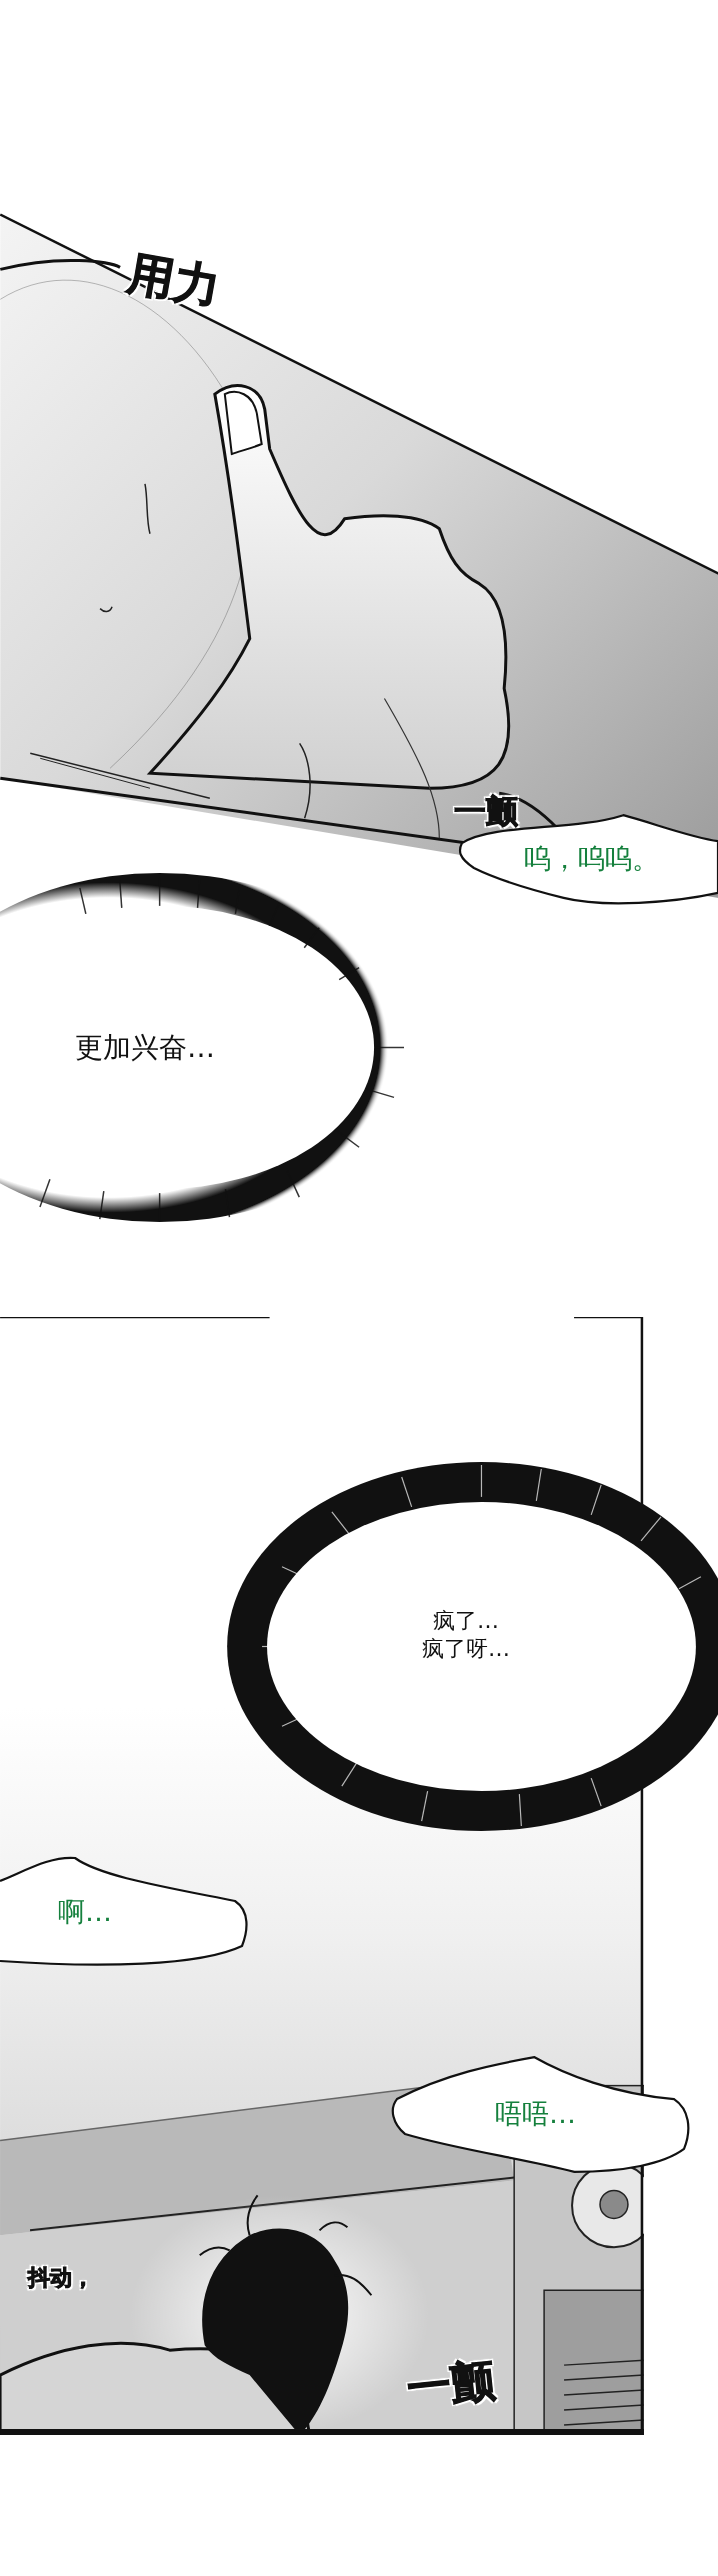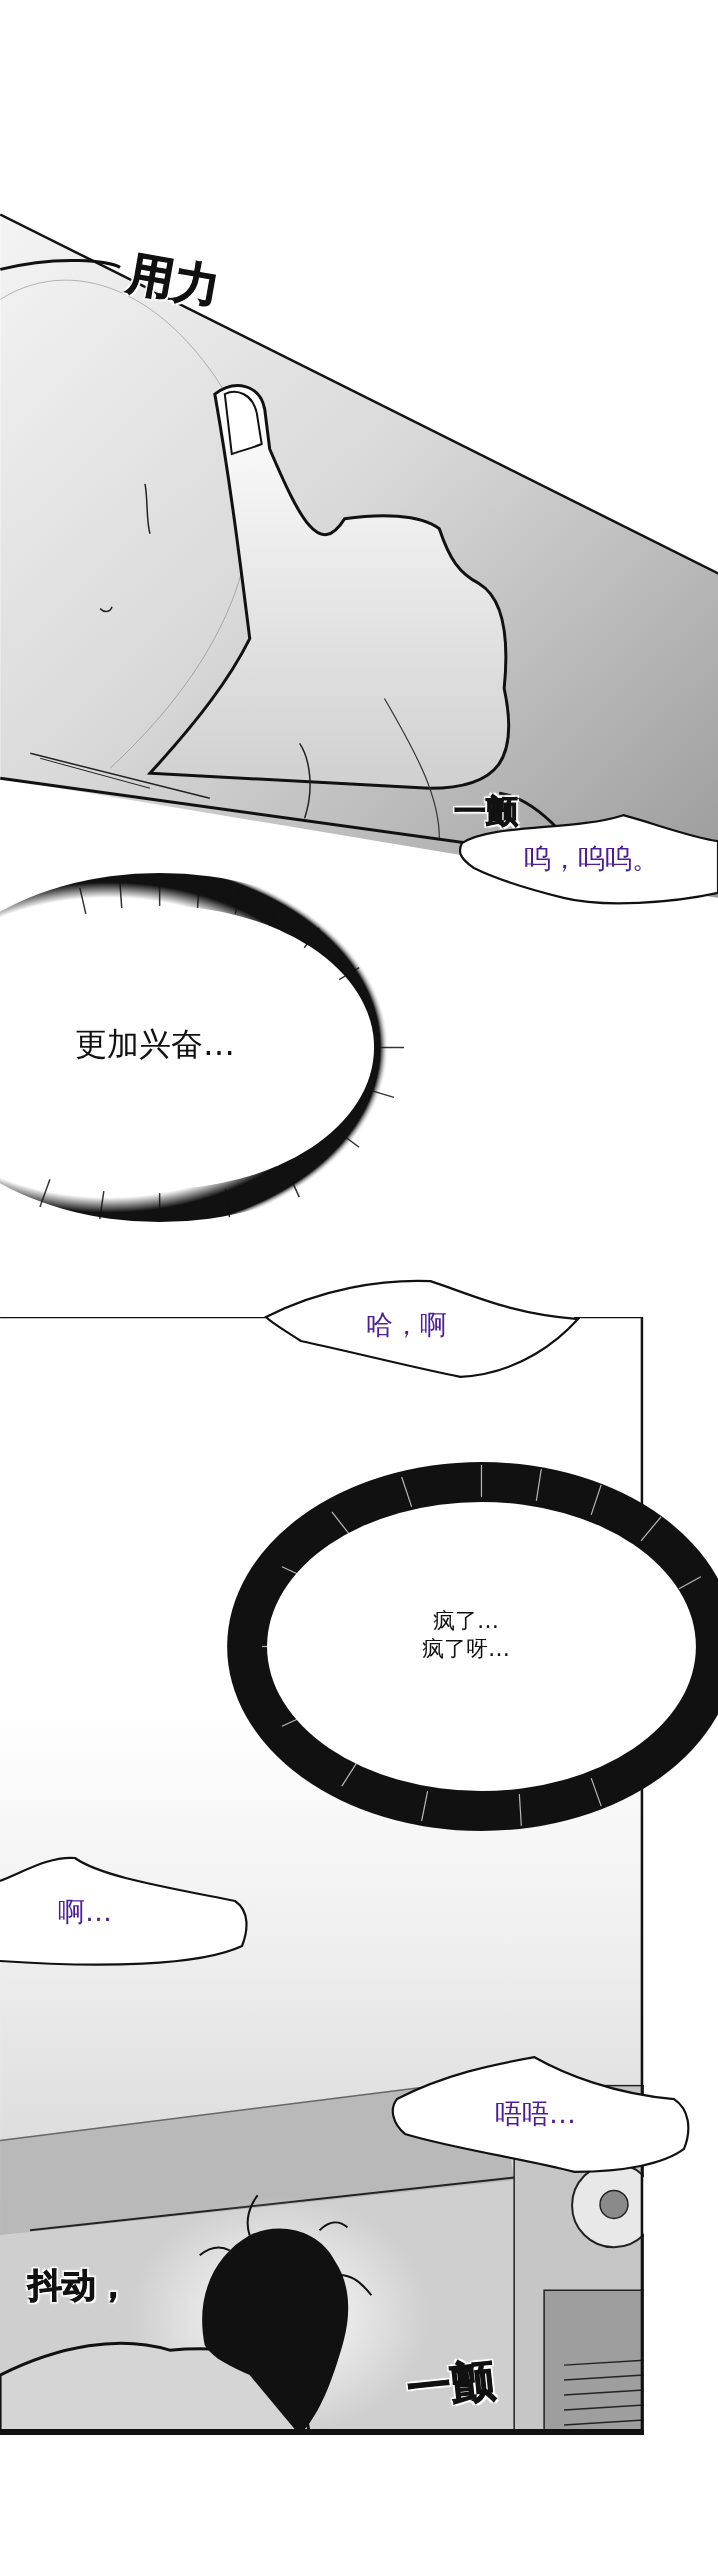--- a/index.html
+++ b/index.html
@@ -3,21 +3,21 @@
 <meta charset="utf-8">
 <style>
   html, body { margin: 0; padding: 0; background: #ffffff; }
   body { width: 719px; height: 2576px; position: relative; overflow: hidden;
          font-family: "DejaVu Sans", "Liberation Sans", sans-serif; color: #111; }
   .abs { position: absolute; }
   svg.layer { position: absolute; left: 0; top: 0; }
   .sfx { position: absolute; font-weight: bold; color: #111;
          -webkit-text-stroke: 1px #111;
          text-shadow: 0 0 4px #fff, 0 0 4px #fff, 2px 2px 0 #fff, -2px -2px 0 #fff, 2px -2px 0 #fff, -2px 2px 0 #fff; }
-  .bubble-text { position: absolute; font-size: 26px; color: #4c1d95; text-align: center; white-space: nowrap; }
+  .bubble-text { position: absolute; font-size: 26px; color: #15803d; text-align: center; white-space: nowrap; }
   .burst-text { position: absolute; font-size: 28px; color: #111; text-align: center; line-height: 1.25; white-space: pre-line; }
 </style>
 </head>
 <body>
 
 <div class="abs" style="left:0;top:0;width:719px;height:898px;">
   <svg class="layer" width="719" height="898" viewBox="0 0 720 900">
     <defs>
       <linearGradient id="g1" x1="0" y1="0" x2="1" y2="1">
         <stop offset="0" stop-color="#f4f4f4"></stop>
@@ -85,21 +85,21 @@
       <line x1="360" y1="290" x2="336" y2="272"></line>
         <line x1="300" y1="340" x2="288" y2="314"></line>
       <line x1="230" y1="360" x2="226" y2="332"></line>
         <line x1="160" y1="364" x2="160" y2="336"></line>
       <line x1="120" y1="22" x2="122" y2="50"></line>
         <line x1="80" y1="30" x2="86" y2="56"></line>
       <line x1="100" y1="362" x2="104" y2="334"></line>
         <line x1="40" y1="350" x2="50" y2="322"></line>
     </g>
   </svg>
-  <div class="burst-text" style="left:75px;top:166px;font-size:32px;">更加兴奋…</div>
+  <div class="burst-text" style="left:75px;top:172px;font-size:28px;">更加兴奋…</div>
 </div>
 
 <div class="abs" style="left:0;top:1317px;width:644px;height:1118px;">
   <svg class="layer" width="644" height="1118" viewBox="0 0 645 1120">
     <defs>
       <linearGradient id="bg2" x1="0" y1="0" x2="0" y2="1">
         <stop offset="0" stop-color="#ffffff"></stop>
         <stop offset="0.35" stop-color="#ffffff"></stop>
         <stop offset="0.55" stop-color="#f0f0f0"></stop>
         <stop offset="0.75" stop-color="#dcdcdc"></stop>
@@ -140,26 +140,20 @@
       <path d="M320,915 C330,905 340,905 348,912"></path>
       <path d="M335,960 C350,958 360,965 372,980"></path>
     </g>
 
     <line x1="0" y1="0" x2="270" y2="0" stroke="#111" stroke-width="2.5"></line>
     <line x1="575" y1="0" x2="643" y2="0" stroke="#111" stroke-width="2.5"></line>
     <line x1="643" y1="0" x2="643" y2="1120" stroke="#111" stroke-width="2.5"></line>
     <line x1="0" y1="1117" x2="645" y2="1117" stroke="#111" stroke-width="6"></line>
   </svg>
 
-  <div class="abs" style="left:261px;top:-38px;width:319px;height:110px;">
-    <svg class="layer" width="319" height="110" viewBox="0 0 320 110">
-      <path d="M5,38 C60,10 120,0 170,2 C210,15 250,35 318,40 C300,60 260,95 200,98 C150,88 100,75 40,62 C25,52 12,45 5,38 Z" fill="#fff" stroke="#111" stroke-width="2.2"></path>
-    </svg>
-    <div class="bubble-text" style="left:105px;top:28px;font-size:27px;">哈，啊</div>
-  </div>
 
   <div class="abs" style="left:222px;top:140px;width:497px;height:379px;">
     <svg class="layer" width="497" height="379" style="overflow:visible;" viewBox="0 0 498 380">
       <ellipse cx="260" cy="190" rx="255" ry="185" fill="#111"></ellipse>
       <ellipse cx="260" cy="190" rx="215" ry="145" fill="#fff"></ellipse>
       <g stroke="#fff" stroke-width="1.2" opacity="0.7">
         <line x1="260" y1="8" x2="260" y2="40"></line>
           <line x1="320" y1="12" x2="315" y2="44"></line>
         <line x1="380" y1="28" x2="370" y2="58"></line>
           <line x1="440" y1="60" x2="420" y2="84"></line>
@@ -186,17 +180,17 @@
     <div class="bubble-text" style="left:58px;top:38px;font-size:27px;">啊…</div>
   </div>
 
   <div class="abs" style="left:385px;top:737px;width:309px;height:130px;">
     <svg class="layer" width="309" height="130" viewBox="0 0 310 130">
       <path d="M12,45 C60,20 110,10 150,3 C180,20 230,40 290,45 C305,55 308,75 300,95 C280,110 240,118 190,118 C140,105 70,95 20,80 C8,70 4,55 12,45 Z" fill="#fff" stroke="#111" stroke-width="2.2"></path>
     </svg>
     <div class="bubble-text" style="left:110px;top:42px;font-size:27px;text-align:right;">唔唔…</div>
   </div>
 
-  <div class="sfx" style="left:28px;top:946px;font-size:34px;text-align:center;">抖动，</div>
+  <div class="sfx" style="left:28px;top:946px;font-size:22px;text-align:center;">抖动，</div>
 
   <div class="sfx" style="left:407px;top:1038px;font-size:44px;transform:rotate(-6deg);">一颤</div>
 </div>
 
 
 </body></html>

